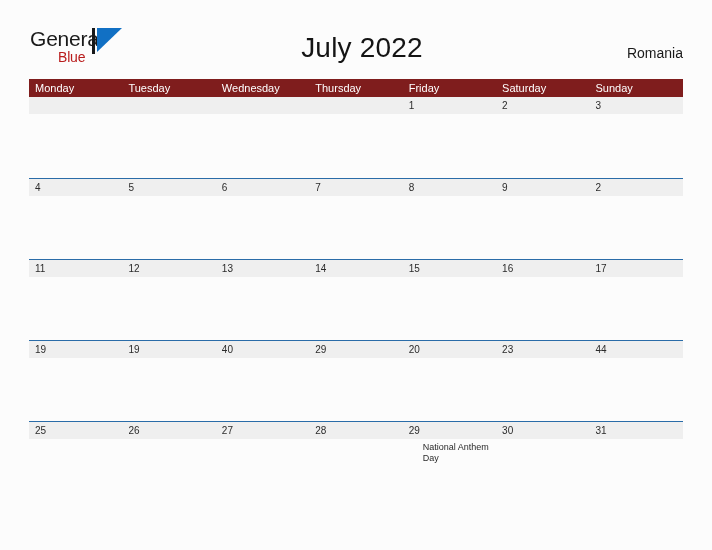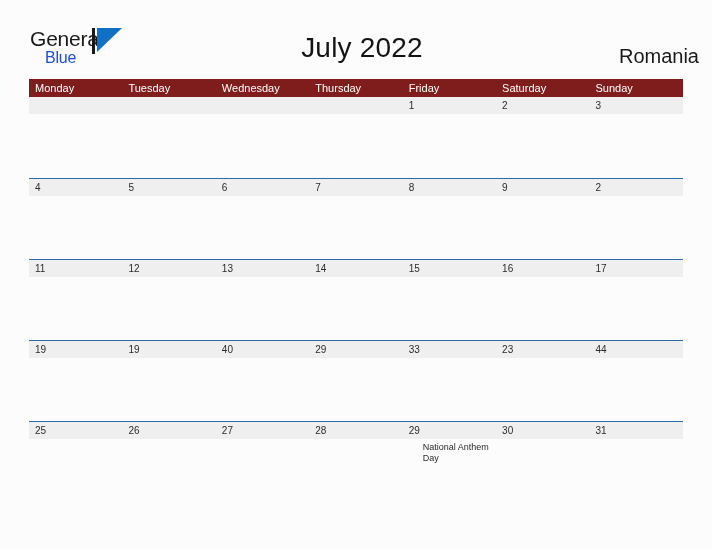--- a/index.html
+++ b/index.html
@@ -35,24 +35,24 @@
   .logo-row1 {
     position: relative;
     display: block;
     font-size: 21px;
     color: #1a1a1a;
     letter-spacing: -0.2px;
     height: 23px;
   }
   .logo-row2 {
     display: block;
-    font-size: 16px;
-    color: #1d4ed8;
+    font-size: 14px;
+    color: #b91c1c;
     letter-spacing: -0.2px;
-    margin-left: 15px;
+    margin-left: 28px;
     margin-top: -1px;
   }
   .logo-flag {
     position: absolute;
     left: 62px;
     top: 0px;
     width: 34px;
     height: 34px;
   }
 
@@ -63,23 +63,23 @@
     top: 32px;
     text-align: center;
     font-size: 28px;
     color: #141414;
     font-weight: normal;
     letter-spacing: 0.2px;
   }
 
   .country {
     position: absolute;
-    right: 13px;
+    right: 29px;
     top: 45px;
-    font-size: 20px;
+    font-size: 14px;
     color: #1a1a1a;
   }
 
   
   .calendar {
     position: absolute;
     left: 29px;
     top: 79px;
     width: 654px;
   }
@@ -338,21 +338,21 @@
       <div class="day-cell">
           <span class="day-num">19</span>
         </div>
       <div class="day-cell">
           <span class="day-num">40</span>
         </div>
       <div class="day-cell">
           <span class="day-num">29</span>
         </div>
       <div class="day-cell">
-          <span class="day-num">33</span>
+          <span class="day-num">20</span>
         </div>
       <div class="day-cell">
           <span class="day-num">23</span>
         </div>
       <div class="day-cell">
           <span class="day-num">44</span>
         </div>
     </div>
     <div class="events-row">
       <div class="event-cell">

